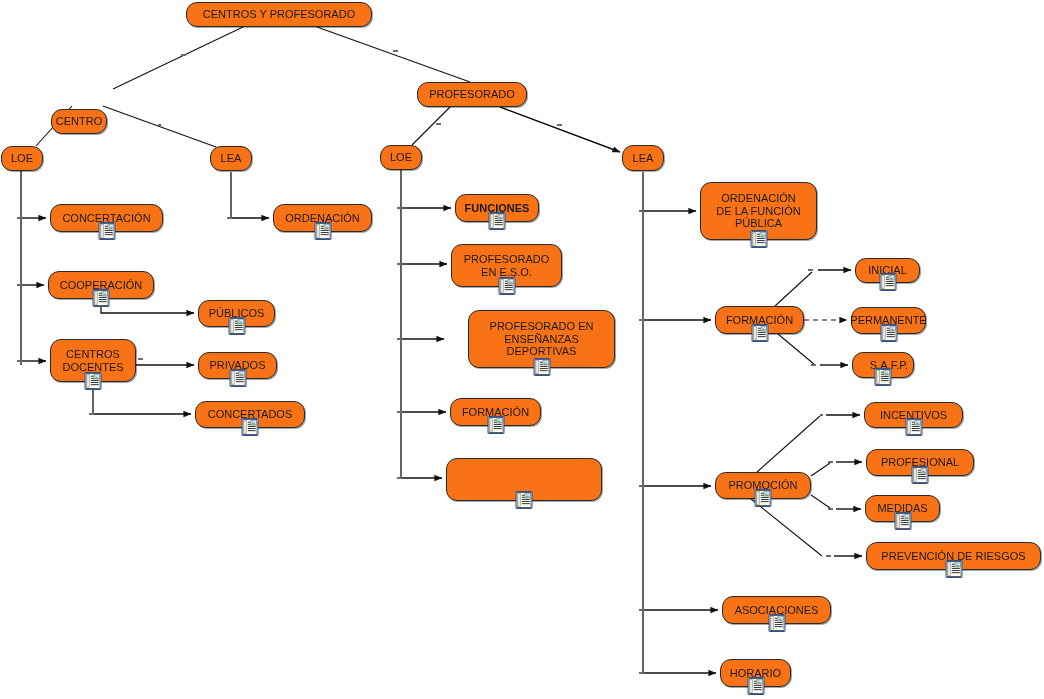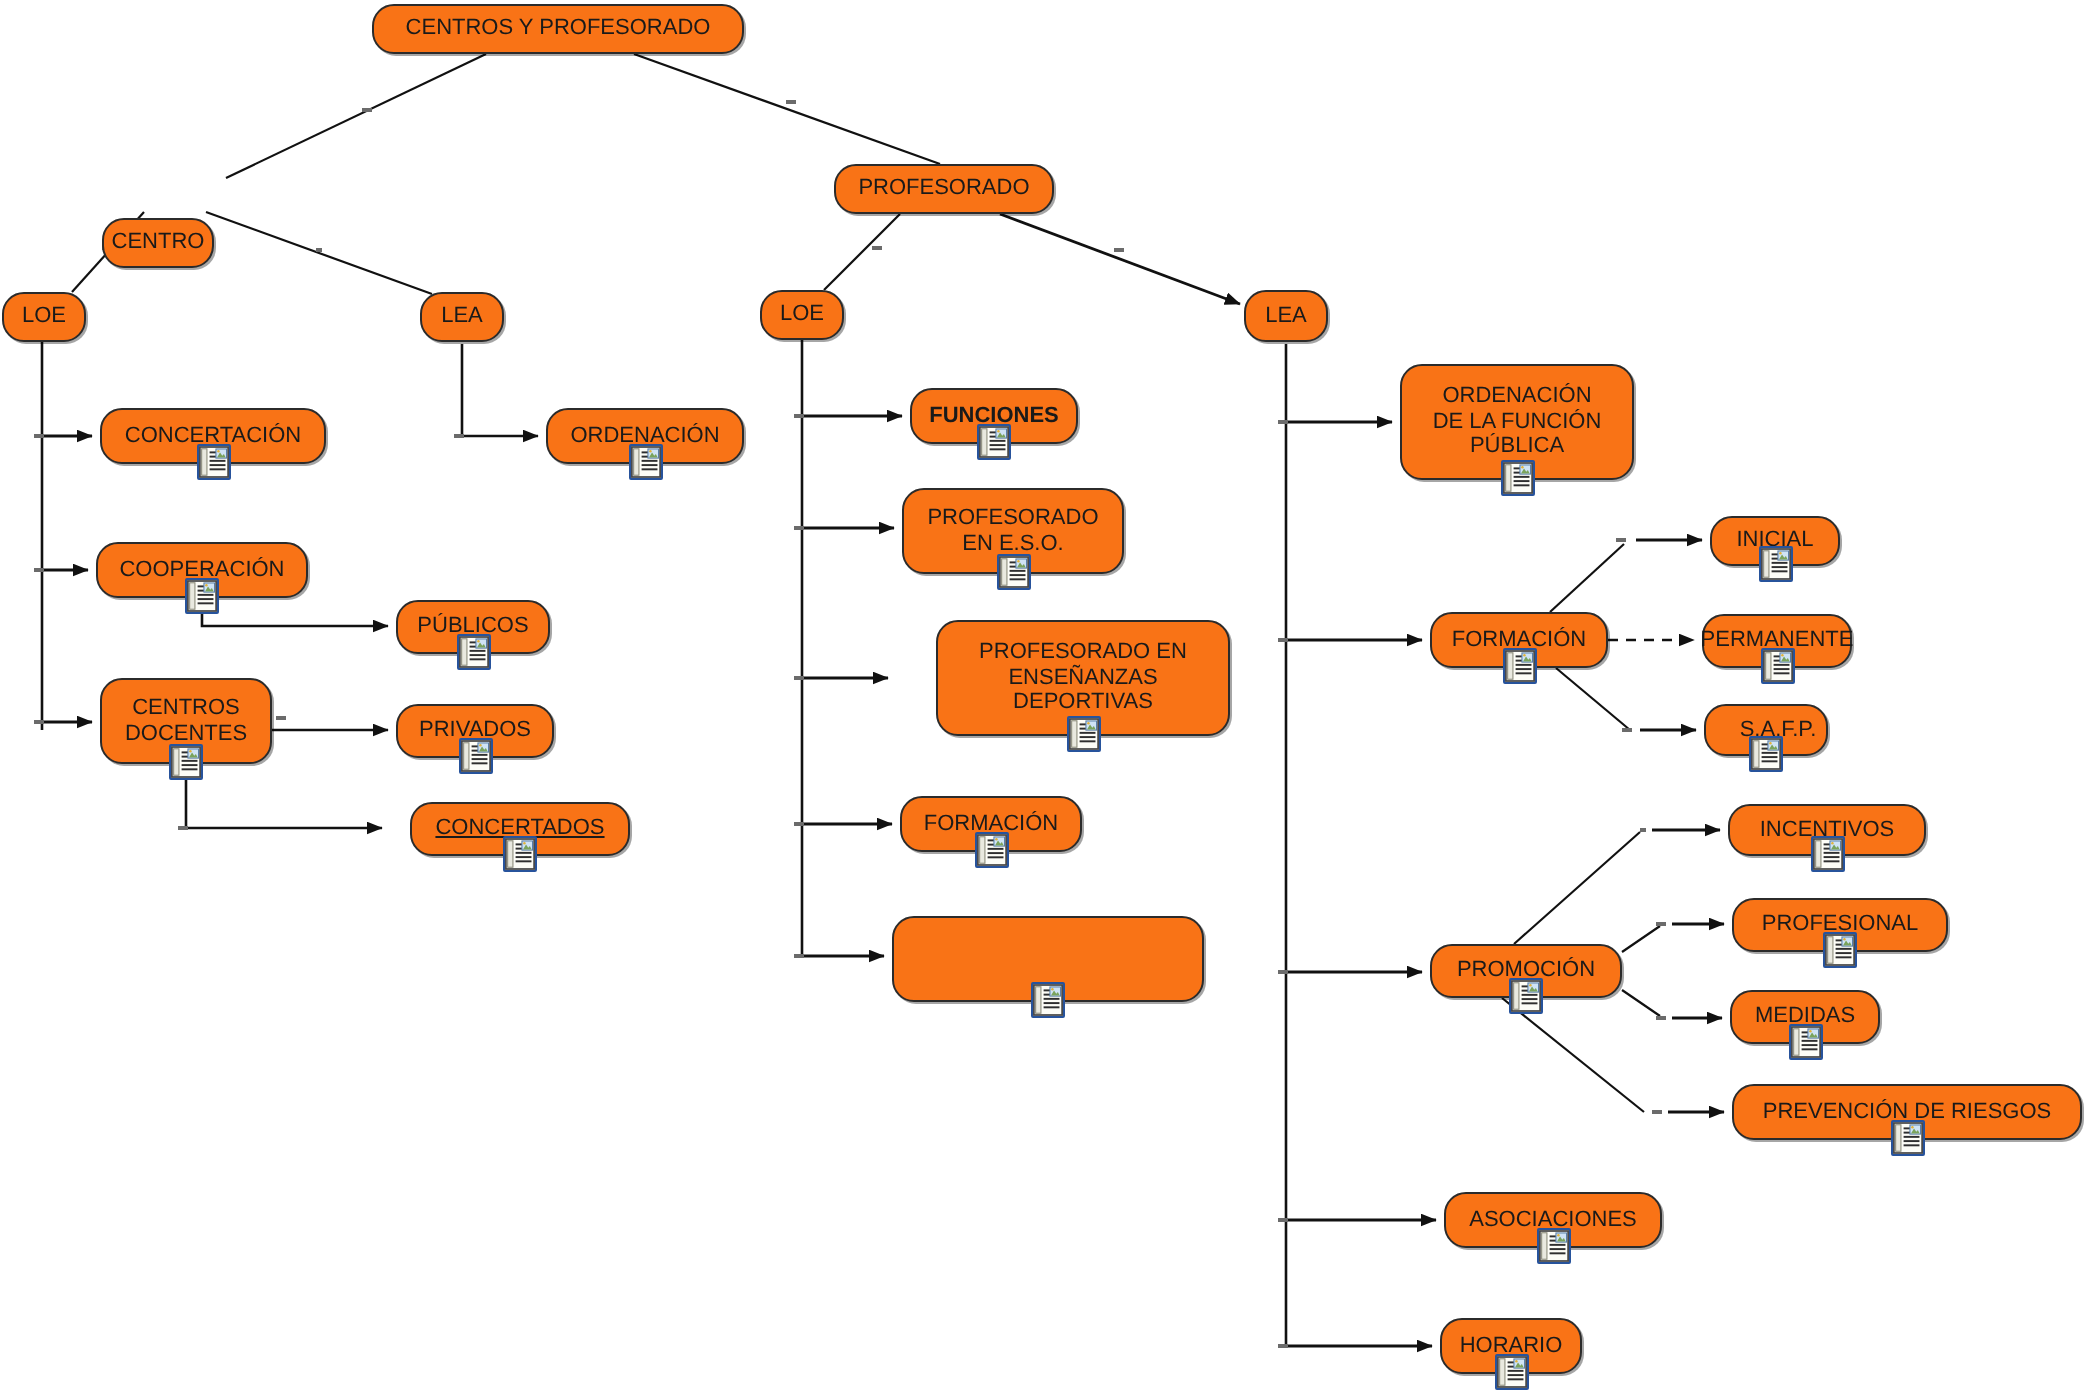--- a/index.html
+++ b/index.html
@@ -191,21 +191,21 @@
             <rect x="1.5" y="1.5" width="3" height="15" fill="#e9e9df" stroke="#8a8a7a" stroke-width="0.6"></rect>
             <rect x="6" y="3" width="9" height="1.1" fill="#2f2f2f"></rect>
             <rect x="6" y="5.4" width="9" height="1.1" fill="#2f2f2f"></rect>
             <rect x="6" y="7.8" width="9" height="1.1" fill="#2f2f2f"></rect>
             <rect x="6" y="10.2" width="9" height="1.1" fill="#2f2f2f"></rect>
             <rect x="6" y="12.6" width="9" height="1.1" fill="#2f2f2f"></rect>
             <rect x="9.6" y="1.6" width="6" height="5.2" fill="#cfe3f5" stroke="#5a7fa8" stroke-width="0.6"></rect>
             <path d="M10.2 6.4 L11.9 3.6 L13.2 5.4 L14.1 4.4 L15.1 6.4 z" fill="#7aa35c"></path>
             <circle cx="11" cy="2.9" r="0.7" fill="#e2b33c"></circle>
           </svg></span></div>
-      <div class="node" style="left: 205px; top: 401px; width: 110px; height: 27px; font-size: 11px; border-radius: 11px; text-decoration: underline;"><span class="lbl">CONCERTADOS</span><span class="doc-icon"><svg viewBox="0 0 17 18" xmlns="http://www.w3.org/2000/svg">
+      <div class="node" style="left: 195px; top: 401px; width: 110px; height: 27px; font-size: 11px; border-radius: 11px;"><span class="lbl">CONCERTADOS</span><span class="doc-icon"><svg viewBox="0 0 17 18" xmlns="http://www.w3.org/2000/svg">
             <rect x="0.5" y="0.5" width="16" height="17" fill="#fdfdf7" stroke="#4a4a4a" stroke-width="1"></rect>
             <rect x="1.5" y="1.5" width="3" height="15" fill="#e9e9df" stroke="#8a8a7a" stroke-width="0.6"></rect>
             <rect x="6" y="3" width="9" height="1.1" fill="#2f2f2f"></rect>
             <rect x="6" y="5.4" width="9" height="1.1" fill="#2f2f2f"></rect>
             <rect x="6" y="7.8" width="9" height="1.1" fill="#2f2f2f"></rect>
             <rect x="6" y="10.2" width="9" height="1.1" fill="#2f2f2f"></rect>
             <rect x="6" y="12.6" width="9" height="1.1" fill="#2f2f2f"></rect>
             <rect x="9.6" y="1.6" width="6" height="5.2" fill="#cfe3f5" stroke="#5a7fa8" stroke-width="0.6"></rect>
             <path d="M10.2 6.4 L11.9 3.6 L13.2 5.4 L14.1 4.4 L15.1 6.4 z" fill="#7aa35c"></path>
             <circle cx="11" cy="2.9" r="0.7" fill="#e2b33c"></circle>

